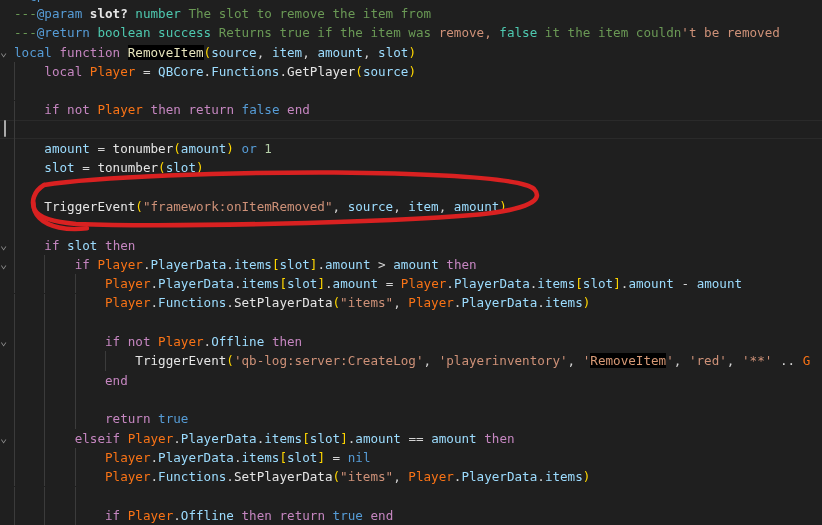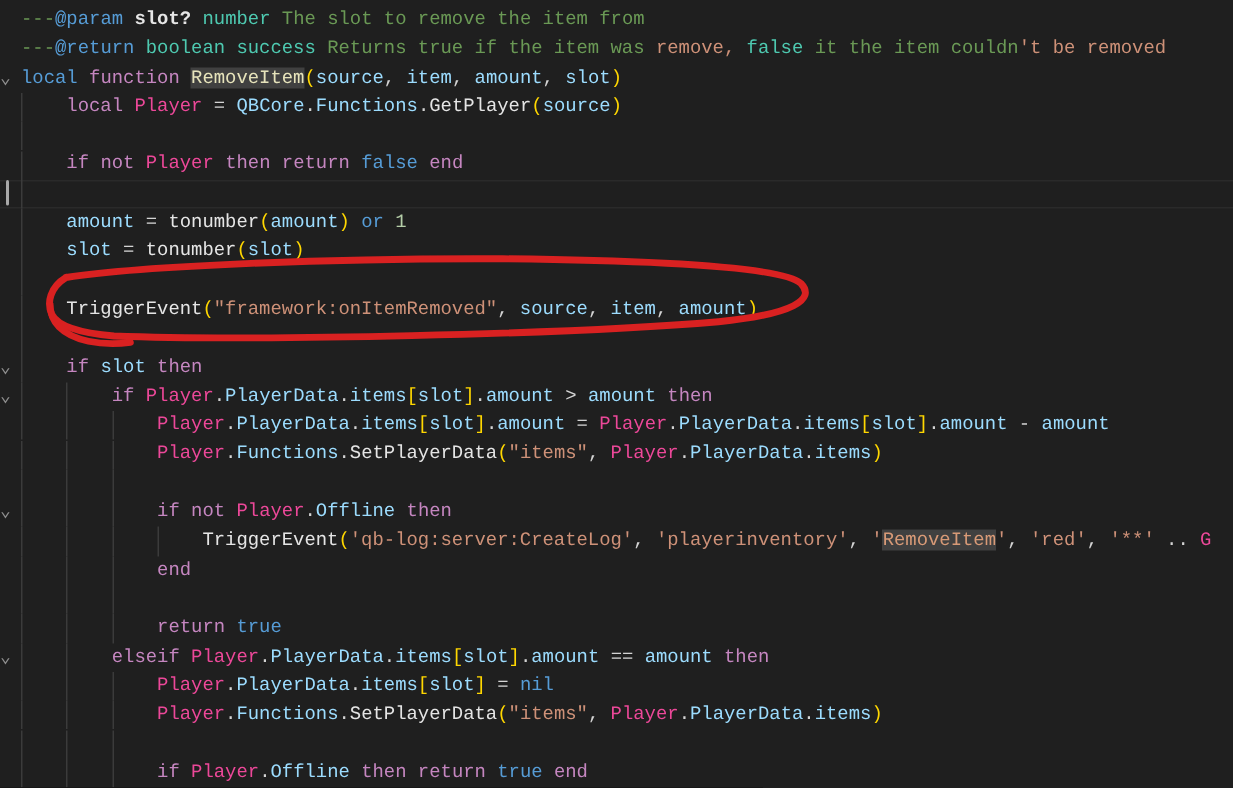--- a/index.html
+++ b/index.html
@@ -22,34 +22,34 @@
   #cursor-bar{position:absolute;border-radius:1px;}
   #current-line{position:absolute;left:0;width:822px;height:19.3px;border-top:1px solid #2a2a2a;border-bottom:1px solid #2a2a2a;box-sizing:border-box;}
   #annotation-svg{position:absolute;left:0;top:0;pointer-events:none;}
   .tk-wb{font-weight:bold;}
 </style>
 <style>.tk-c{color:#6a9955;}
 .tk-b{color:#569cd6;}
 .tk-t{color:#4ec9b0;}
 .tk-p{color:#c586c0;}
 .tk-v{color:#9cdcfe;}
-.tk-w{color:#ec4899;}
+.tk-w{color:#f97316;}
 .tk-y{color:#e5e5e5;}
 .tk-s{color:#ce9178;}
 .tk-n{color:#b5cea8;}
 .tk-o{color:#d4d4d4;}
 .tk-g{color:#ffd700;}
 .tk-wb{color:#e6e6e6;}
 .tk-yh{color:#e6e3bb;}
 .tk-sh{color:#d89a77;}
-.tk-yh,.tk-sh{background:#404040;}
+.tk-yh,.tk-sh{background:#000000;}
 </style></head>
 <body>
 
-<div id="editor" style="background: rgb(31, 31, 31); font-family: Liberation Mono, monospace;">
+<div id="editor" style="background: rgb(31, 31, 31);">
   <div id="current-line" style="top: 119.8px;"></div>
   <div id="guides">
       <div class="guide" style="left: 14px; top: 61.9px; background: rgb(59, 59, 59);"></div>
       <div class="guide" style="left: 14px; top: 81.2px; background: rgb(59, 59, 59);"></div>
       <div class="guide" style="left: 14px; top: 100.5px; background: rgb(59, 59, 59);"></div>
       <div class="guide" style="left: 14px; top: 119.8px; background: rgb(59, 59, 59);"></div>
       <div class="guide" style="left: 14px; top: 139.1px; background: rgb(59, 59, 59);"></div>
       <div class="guide" style="left: 14px; top: 158.4px; background: rgb(59, 59, 59);"></div>
       <div class="guide" style="left: 14px; top: 177.7px; background: rgb(59, 59, 59);"></div>
       <div class="guide" style="left: 14px; top: 197px; background: rgb(59, 59, 59);"></div>

